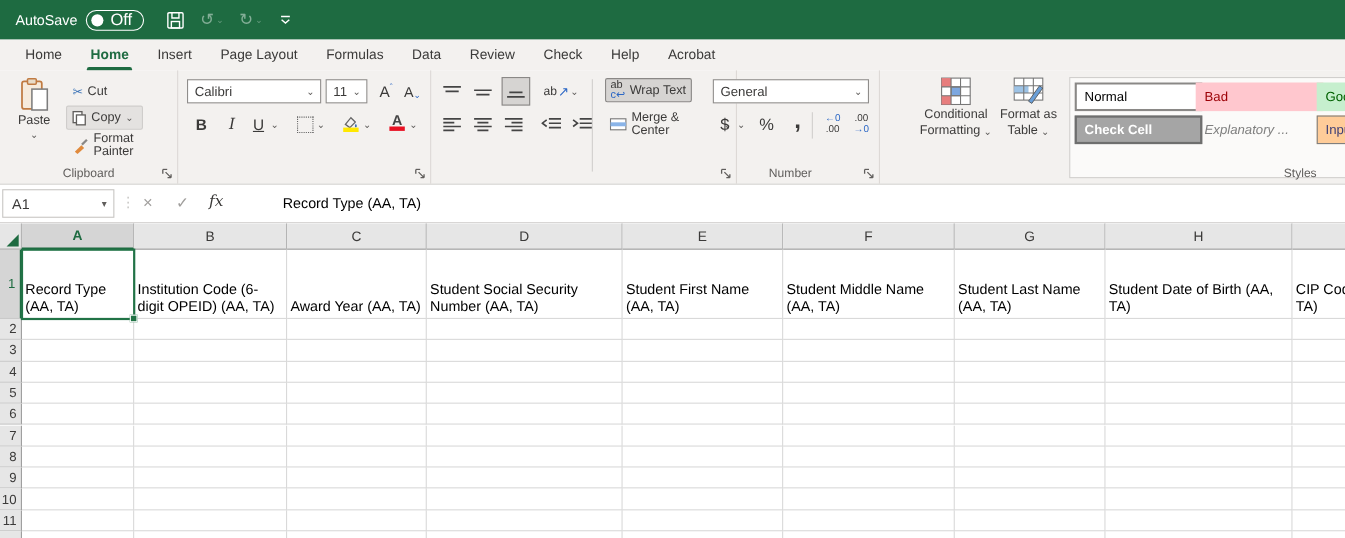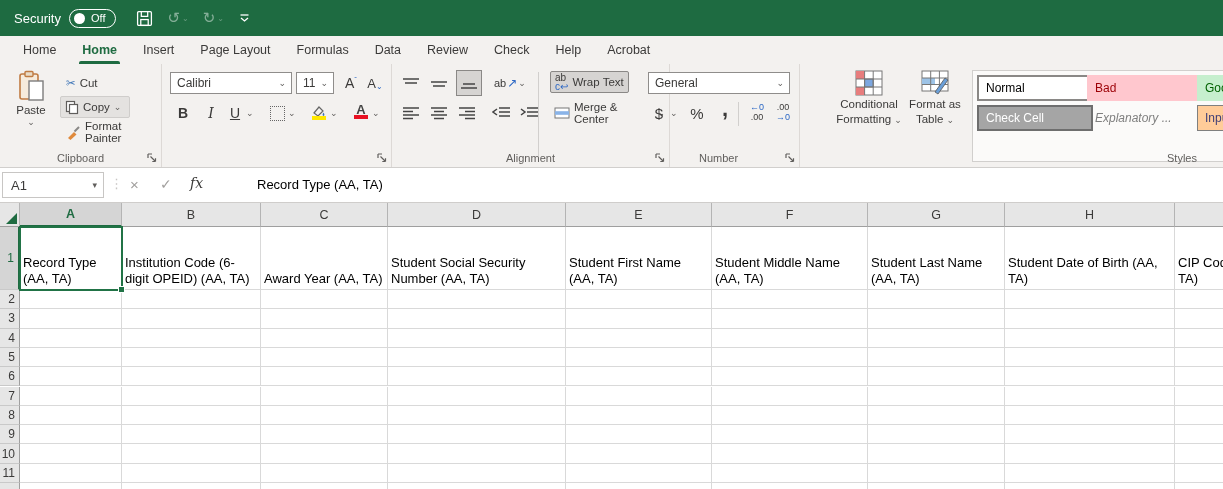--- a/index.html
+++ b/index.html
@@ -5,21 +5,21 @@
   * { margin:0; padding:0; box-sizing:border-box; }
   html,body { width:1223px; height:489px; overflow:hidden; }
   body { font-family:"Liberation Sans", sans-serif; background:#fff; position:relative; }
   .app { position:absolute; inset:0; width:1223px; height:489px; overflow:hidden; }
 
   
   .titlebar { position:absolute; left:0; top:0; width:100%; height:36px; background:#1e6b41; display:flex; align-items:center; color:#fff; font-size:13px; }
   .autosave { display:flex; align-items:center; gap:8px; margin-left:14px; }
   .toggle-pill { display:flex; align-items:center; gap:6px; border:1px solid #fff; border-radius:10px; padding:1px 10px 1px 4px; height:19px; }
   .toggle-dot { width:11px; height:11px; background:#fff; border-radius:50%; }
-  .toggle-pill span { font-size:11px;text-align:center; }
+  .toggle-pill span { font-size:15px;text-align:center; }
   .qat { display:flex; align-items:center; gap:14px; margin-left:20px; }
   .qat .dim { opacity:.45; }
   .qat-undo,.qat-redo { font-size:15px; display:flex; align-items:center; gap:2px; }
   .mini-chev { font-size:8px; opacity:.7; }
   .title-center { position:absolute; left:0; right:0; text-align:center; pointer-events:none; }
   .title-center span { pointer-events:auto; }
   .title-status { opacity:.95; }
   .title-chev { font-size:10px; margin-left:4px; }
 
   
@@ -78,21 +78,21 @@
   svg { display:block; }
   .ic line, .ic path, .ic rect { stroke:#444; stroke-width:1.5; fill:none; }
 </style>
 </head>
 <body>
 
 <div class="app">
 
   <div class="titlebar">
     <div class="autosave">
-      <span>Security</span>
+      <span>AutoSave</span>
       <span class="toggle-pill">
         <span class="toggle-dot"></span>
         <span>Off</span>
       </span>
     </div>
     <div class="qat">
       <span>
         <svg width="17" height="17" viewBox="0 0 16 16">
             <g stroke="#fff" stroke-width="1.2" fill="none">
           <rect x="1.5" y="1.5" width="13" height="13" rx="1"></rect>
@@ -289,21 +289,20 @@
       <div class="smallbtn" style="position:absolute; left:158px; top:38px;">
         <span>
           <svg width="16" height="12" viewBox="0 0 16 12">
               <rect x="1" y="1" width="14" height="10" fill="#fff" stroke="#777"></rect>
               <rect x="1" y="4.2" width="14" height="3.6" fill="#8ab4e8"></rect>
             </svg>
         </span>
         <span>Merge &amp; Center</span>
         <span class="chev" style="margin-left:4px;">⌄</span>
       </div>
-      <div class="rgroup-label">Alignment</div>
       <span class="launcher">
         <svg width="10" height="10" viewBox="0 0 10 10">
             <g stroke="#605e5c" stroke-width="1.2" fill="none">
           <path d="M1 1 h4 M1 1 v4 M3.5 3.5 L8.5 8.5 M8.5 8.5 h-3.2 M8.5 8.5 v-3.2"></path>
             </g>
           </svg>
       </span>
     </div>
 
     <div class="rgroup" style="left:638px; width:162px;">
@@ -370,21 +369,21 @@
         <span>Format as</span>
         <span style="display:flex; gap:3px; align-items:center;">
           <span>Table</span>
           <span class="chev">⌄</span>
         </span>
       </div>
       <div class="gallery-panel">
           <div class="style-cell sel" style="left: 4px; top: 4px; background: rgb(255, 255, 255); color: rgb(0, 0, 0);">Normal</div>
           <div class="style-cell" style="left: 114px; top: 4px; background: rgb(255, 199, 206); color: rgb(156, 0, 6);">Bad</div>
           <div class="style-cell" style="left: 224px; top: 4px; background: rgb(198, 239, 206); color: rgb(0, 97, 0);">Good</div>
-          <div class="style-cell b3d" style="left: 4px; top: 34px; background: rgb(165, 165, 165); color: rgb(255, 255, 255); font-weight: normal;">Check Cell</div>
+          <div class="style-cell b3d" style="left: 4px; top: 34px; background: rgb(165, 165, 165); color: rgb(255, 255, 255); font-weight: bold;">Check Cell</div>
           <div class="style-cell" style="left: 114px; top: 34px; background: transparent; color: rgb(127, 127, 127); font-style: italic;">Explanatory ...</div>
           <div class="style-cell brd" style="left: 224px; top: 34px; background: rgb(255, 204, 153); color: rgb(63, 63, 118);">Input</div>
         </div>
       <div class="rgroup-label" style="left:280px; right:auto; width:140px;">Styles</div>
     </div>
   </div>
 
   <div class="formulabar">
     <div class="namebox">
       <span>A1</span>

